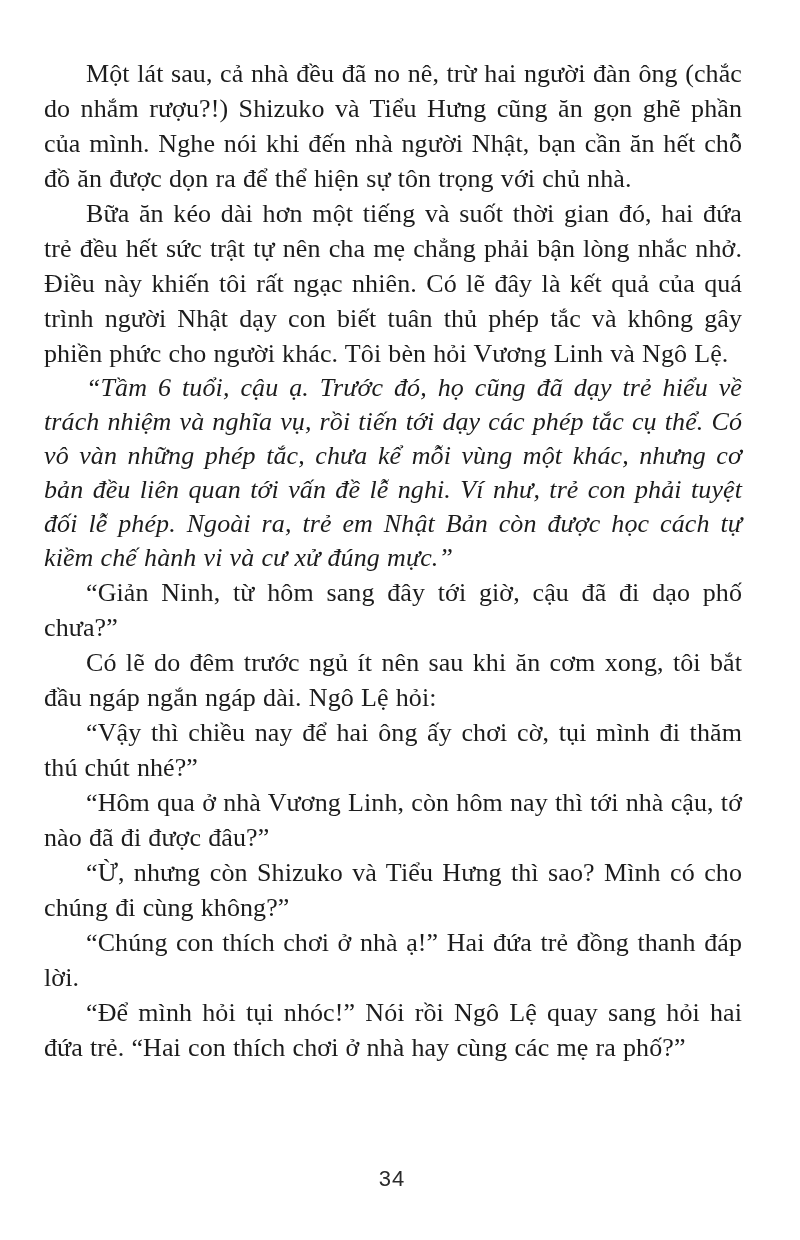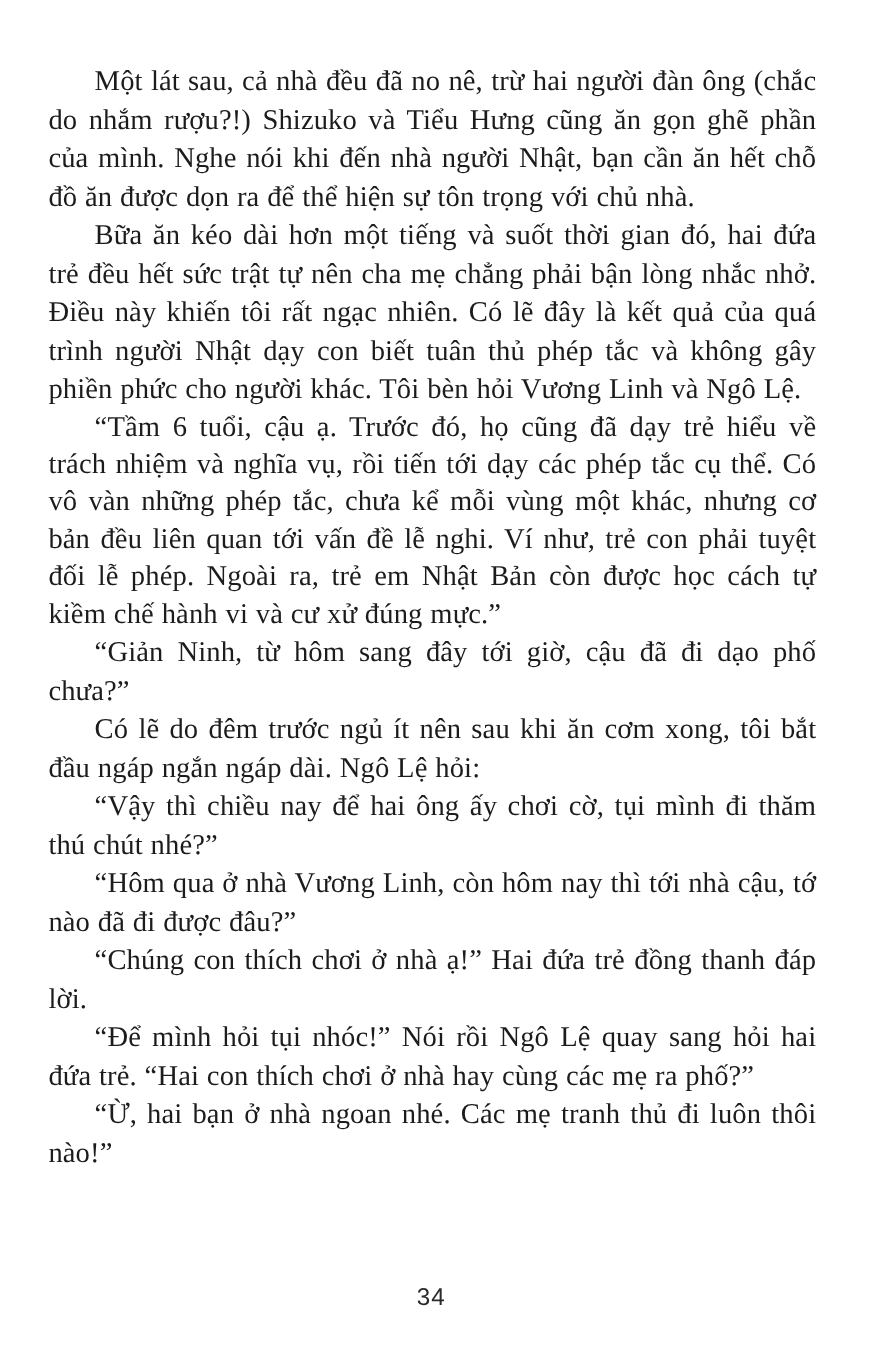--- a/index.html
+++ b/index.html
@@ -29,20 +29,21 @@
     margin: 0;
     padding: 0;
     font-size: 26px;
     line-height: 35px;
     text-align: justify;
     text-indent: 42px;
     letter-spacing: 0.1px;
     word-spacing: 0.5px;
   }
   .text-block p.italic {
+    font-style: italic;
     line-height: 34px;
   }
   .page-footer {
     position: absolute;
     left: 0;
     bottom: 48px;
     width: 100%;
     text-align: center;
   }
   .page-number {
@@ -58,20 +59,20 @@
 <div class="book-page">
   <div class="text-block">
 
   <p>Một lát sau, cả nhà đều đã no nê, trừ hai người đàn ông (chắc do nhắm rượu?!) Shizuko và Tiểu Hưng cũng ăn gọn ghẽ phần của mình. Nghe nói khi đến nhà người Nhật, bạn cần ăn hết chỗ đồ ăn được dọn ra để thể hiện sự tôn trọng với chủ nhà.</p>
       <p>Bữa ăn kéo dài hơn một tiếng và suốt thời gian đó, hai đứa trẻ đều hết sức trật tự nên cha mẹ chẳng phải bận lòng nhắc nhở. Điều này khiến tôi rất ngạc nhiên. Có lẽ đây là kết quả của quá trình người Nhật dạy con biết tuân thủ phép tắc và không gây phiền phức cho người khác. Tôi bèn hỏi Vương Linh và Ngô Lệ.</p>
       <p class="italic">“Tầm 6 tuổi, cậu ạ. Trước đó, họ cũng đã dạy trẻ hiểu về trách nhiệm và nghĩa vụ, rồi tiến tới dạy các phép tắc cụ thể. Có vô vàn những phép tắc, chưa kể mỗi vùng một khác, nhưng cơ bản đều liên quan tới vấn đề lễ nghi. Ví như, trẻ con phải tuyệt đối lễ phép. Ngoài ra, trẻ em Nhật Bản còn được học cách tự kiềm chế hành vi và cư xử đúng mực.”</p>
       <p>“Giản Ninh, từ hôm sang đây tới giờ, cậu đã đi dạo phố chưa?”</p>
       <p>Có lẽ do đêm trước ngủ ít nên sau khi ăn cơm xong, tôi bắt đầu ngáp ngắn ngáp dài. Ngô Lệ hỏi:</p>
       <p>“Vậy thì chiều nay để hai ông ấy chơi cờ, tụi mình đi thăm thú chút nhé?”</p>
       <p>“Hôm qua ở nhà Vương Linh, còn hôm nay thì tới nhà cậu, tớ nào đã đi được đâu?”</p>
+      <p>“Ừ, nhưng còn Shizuko và Tiểu Hưng thì sao? Mình có cho chúng đi cùng không?”</p>
       <p>“Chúng con thích chơi ở nhà ạ!” Hai đứa trẻ đồng thanh đáp lời.</p>
       <p>“Để mình hỏi tụi nhóc!” Nói rồi Ngô Lệ quay sang hỏi hai đứa trẻ. “Hai con thích chơi ở nhà hay cùng các mẹ ra phố?”</p>
-      <p>“Ừ, hai bạn ở nhà ngoan nhé. Các mẹ tranh thủ đi luôn thôi nào!”</p>
     </div>
   <div class="page-footer">
     <span class="page-number">34</span>
   </div>
 </div>
 
 </body></html>

